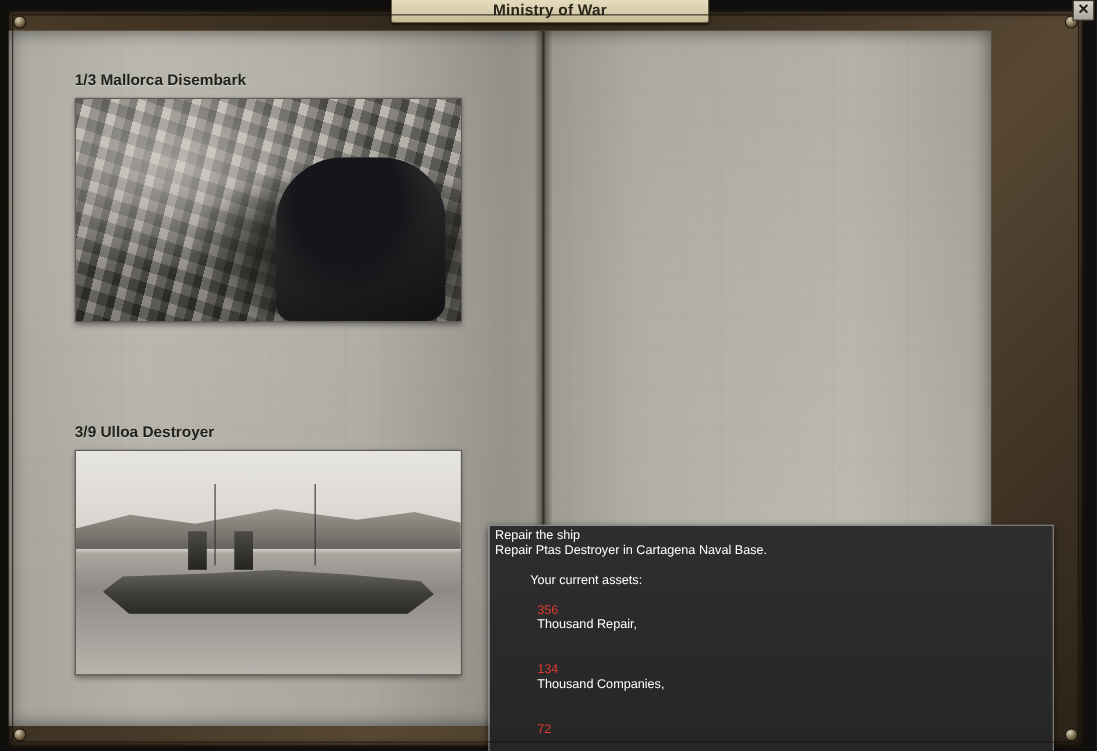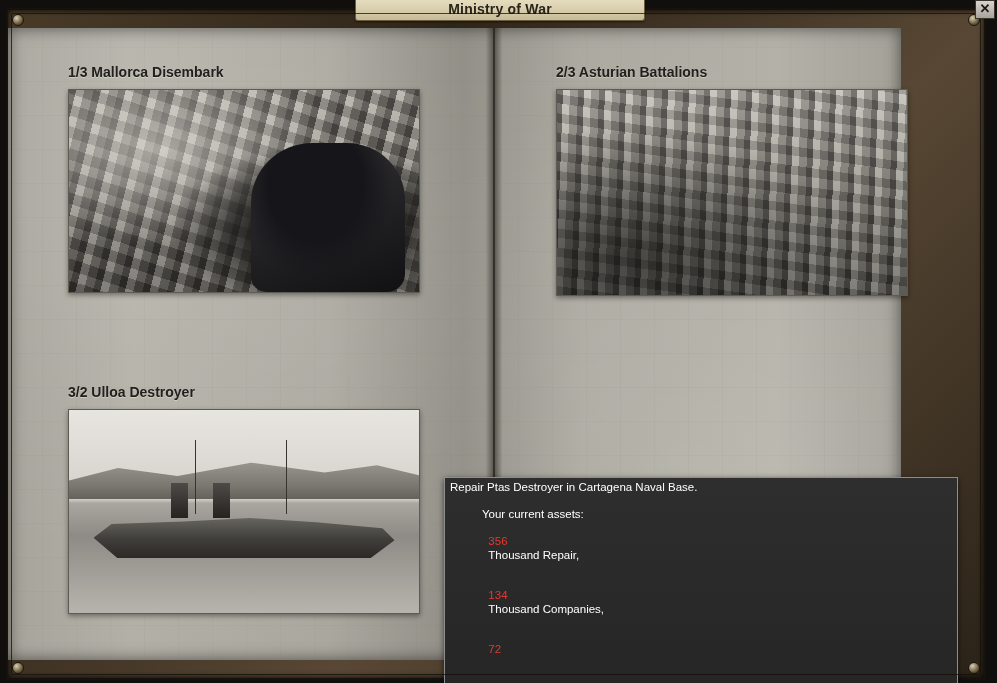--- a/index.html
+++ b/index.html
@@ -253,40 +253,35 @@
       <div class="page-grain"></div>
       <div class="page-spine"></div>
 
       <div class="entry" style="left:60px; top:36px;">
         <div class="entry-title">1/3 Mallorca Disembark</div>
         <div class="photo" style="width:350px; height:202px;">
           <div class="ph-inner ph-disembark"></div>
         </div>
       </div>
 
-      <div class="entry" style="left:548px; top:36px;">
-        <div class="entry-title">2/3 Asturian Battalions</div>
-        <div class="photo" style="width:350px; height:205px;">
-          <div class="ph-inner ph-battalions"></div>
-        </div>
-      </div>
 
       <div class="entry" style="left:60px; top:356px;">
-        <div class="entry-title">3/2 Ulloa Destroyer</div>
+        <div class="entry-title">3/9 Ulloa Destroyer</div>
         <div class="photo" style="width:350px; height:203px;">
           <div class="ph-inner ph-destroyer">
             <div class="funnel" style="left:29%;"></div>
             <div class="funnel" style="left:41%;"></div>
             <div class="mast" style="left:36%;"></div>
             <div class="mast" style="left:62%;"></div>
           </div>
         </div>
       </div>
 
       <div class="tooltip-panel">
+        <div class="line">Repair the ship</div>
         <div class="line">Repair Ptas Destroyer in Cartagena Naval Base.</div>
         <div class="line">
           <span>Your current assets:</span>
           <span>
             <span class="num">356</span>
             <span>Thousand Repair,</span>
           </span>
           <span>
             <span class="num">134</span>
             <span>Thousand Companies,</span>

